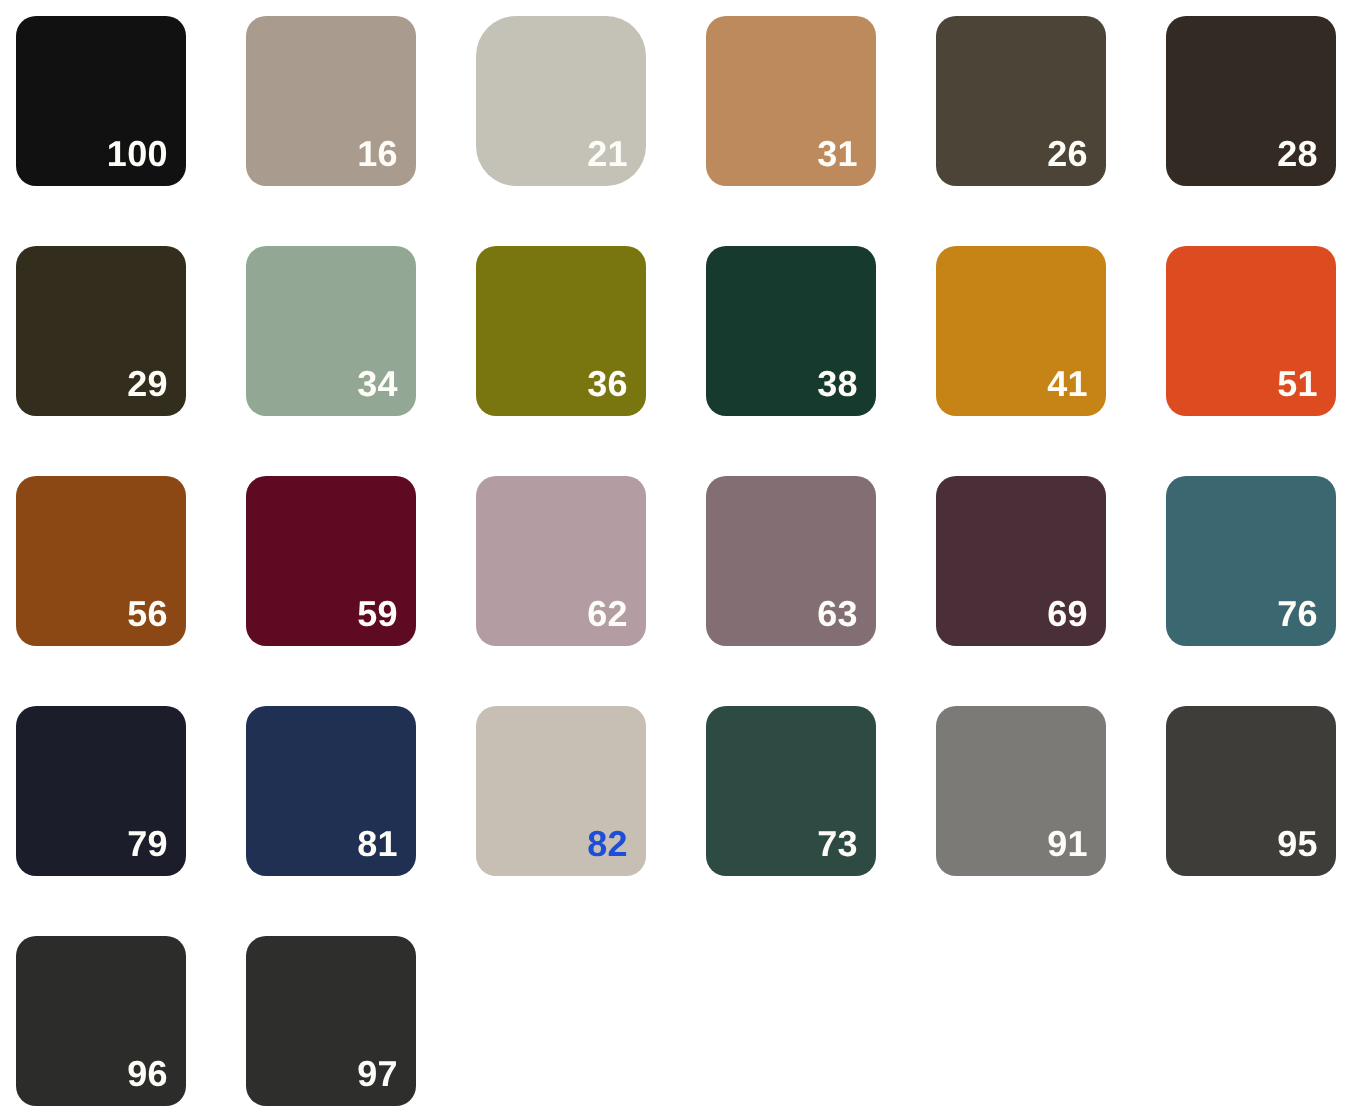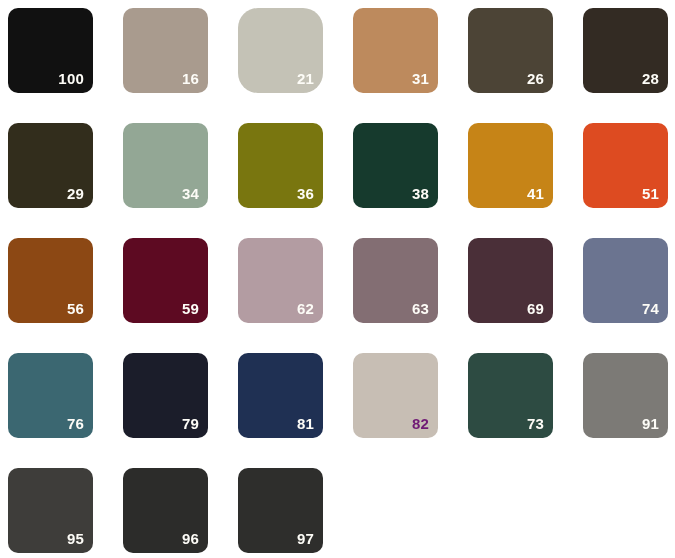--- a/index.html
+++ b/index.html
@@ -27,21 +27,21 @@
     border-radius: 10px;
     position: relative;
     box-sizing: border-box;
   }
   .swatch-label {
     position: absolute;
     right: 9px;
     bottom: 7px;
     font-family: "Liberation Sans", sans-serif;
     font-weight: bold;
-    font-size: 15px;
+    font-size: 18px;
     line-height: 1;
     letter-spacing: 0.2px;
     color: #fdfcf7;
     white-space: nowrap;
   }
 </style>
 </head>
 <body style="background: rgb(255, 255, 255);">
 
 <div id="swatch-grid">
@@ -89,34 +89,31 @@
     </div>
     <div class="swatch" style="background: rgb(179, 156, 162);">
       <span class="swatch-label" style="color: rgb(253, 252, 247);">62</span>
     </div>
     <div class="swatch" style="background: rgb(131, 110, 115);">
       <span class="swatch-label" style="color: rgb(253, 252, 247);">63</span>
     </div>
     <div class="swatch" style="background: rgb(74, 47, 56);">
       <span class="swatch-label" style="color: rgb(253, 252, 247);">69</span>
     </div>
-    <div class="swatch" style="background: rgb(107, 116, 144);">
-      <span class="swatch-label" style="color: rgb(253, 252, 247);">74</span>
-    </div>
     <div class="swatch" style="background: rgb(59, 103, 113);">
       <span class="swatch-label" style="color: rgb(253, 252, 247);">76</span>
     </div>
     <div class="swatch" style="background: rgb(27, 29, 42);">
       <span class="swatch-label" style="color: rgb(253, 252, 247);">79</span>
     </div>
     <div class="swatch" style="background: rgb(31, 48, 83);">
       <span class="swatch-label" style="color: rgb(253, 252, 247);">81</span>
     </div>
     <div class="swatch" style="background: rgb(199, 190, 180);">
-      <span class="swatch-label" style="color: #701a75; margin-top: 28px;">82</span>
+      <span class="swatch-label" style="color: #1d4ed8; margin-top: 28px;">82</span>
     </div>
     <div class="swatch" style="background: rgb(45, 75, 66);">
       <span class="swatch-label" style="color: rgb(253, 252, 247);">73</span>
     </div>
     <div class="swatch" style="background: rgb(124, 122, 118);">
       <span class="swatch-label" style="color: rgb(253, 252, 247);">91</span>
     </div>
     <div class="swatch" style="background: rgb(62, 61, 58);">
       <span class="swatch-label" style="color: rgb(253, 252, 247);">95</span>
     </div>

